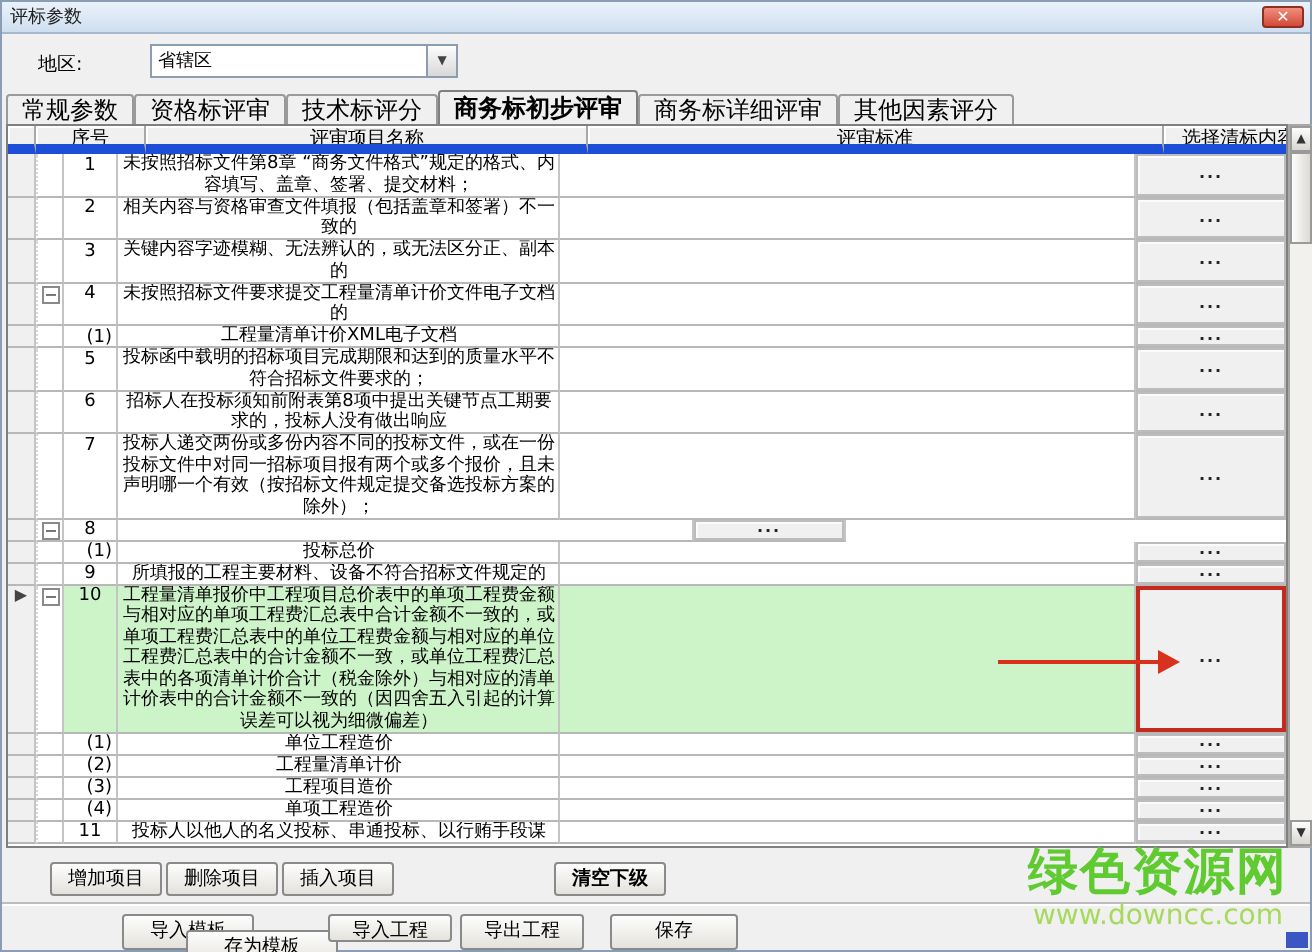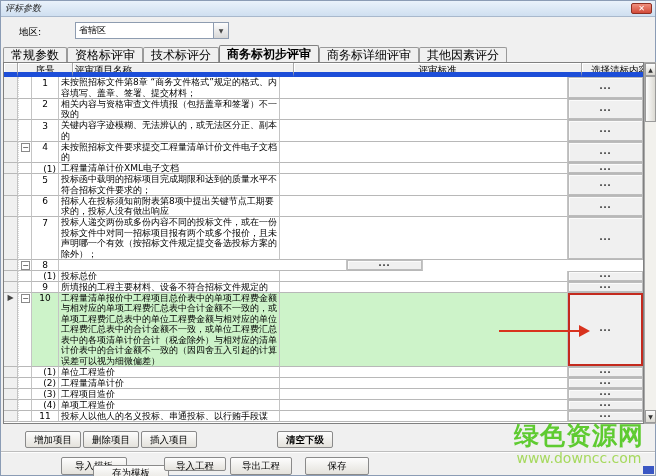--- a/index.html
+++ b/index.html
@@ -8,21 +8,21 @@
     font-family:"DejaVu Sans","Liberation Sans",sans-serif;
     font-size:9px; color:#000; background:#f0f0f0; position:relative;
     overflow:hidden;
   }
   #dialog { position:absolute; inset:0; border:1px solid #8b9cb5; background:#f0f0f0; }
 
   
   .titlebar { position:absolute; left:0; top:0; width:100%; height:16px;
     background:linear-gradient(#eaf2fb,#cfdff0); border-bottom:1px solid #a8b8cc;
     display:flex; align-items:center; padding:0 4px; }
-  .titlebar .title { font-size:9px; color:#222;font-style:italic; }
+  .titlebar .title { font-size:9px; color:#222; }
   .close-btn { position:absolute; right:3px; top:2px; width:21px; height:11px;
     background:linear-gradient(#f08f7d,#d24a39); border:1px solid #8e2f23; border-radius:2px;
     color:#fff; font-size:8px; line-height:9px; text-align:center; font-weight:bold; cursor:pointer; }
 
   
   .region-row { position:absolute; left:0; top:16px; width:100%; height:26px; }
   .region-label { position:absolute; left:18px; top:9px; font-size:9.5px; }
   .combo { position:absolute; left:74px; top:5px; width:154px; height:17px;
     background:#fff; border:1px solid #8e9cb0; display:flex; align-items:center; }
   .combo-value { flex:1; padding-left:3px; font-size:9px; }
@@ -42,21 +42,21 @@
     border:1px solid #808080; background:#fff; overflow:hidden; }
   .g-row { display:flex; width:100%; }
   .g-cell { border-right:1px solid #c4c4c4; border-bottom:1px solid #b8b8b8;
     overflow:hidden; line-height:10.5px; }
   .hdr .g-cell { background:#f0f0f0; border-right:1px solid #a8a8a8; border-bottom:5px solid #1d4ed8;
     box-shadow:inset 1px 1px 0 #fff; text-align:center; font-size:9.5px; line-height:13px; }
   .hdr { height:14px; }
   .c-sel  { width:14px; background:#f0f0f0; flex:none; text-align:center; color:#333; font-size:7px; }
   .c-tree { width:14px; flex:none; border-left:1px dotted #d8d8d8; position:relative; }
   .c-no   { width:27px; flex:none; text-align:center; padding-top:0.5px; }
-  .c-name { width:221px; flex:none; padding:0 1px 0 2px; }
+  .c-name { width:221px; flex:none; padding:0 1px 0 2px;text-align:center; }
   .c-std  { width:288px; flex:none; }
   .c-pick { width:76px; flex:none; background:#f0f0f0; display:flex; align-items:center; justify-content:center; }
   .hdr .c-no-h { width:55px; flex:none; }
   .pick-btn { width:100%; height:100%; background:#f0f0f0; border:1px solid #bcbcbc;
     box-shadow:inset 1px 1px 0 #fbfbfb; display:flex; align-items:center; justify-content:center;
     font-weight:bold; letter-spacing:1px; font-size:8px; color:#222; cursor:pointer; }
   .row-sel .c-pick { padding:0; }
   .row-sel .pick-btn { border:2px solid #c42a1e; box-shadow:none; }
   .hl { background:#cdf3c9 !important; }
   .collapse-box { position:absolute; left:2px; top:1px; width:9px; height:9px; background:#fff;
@@ -115,21 +115,21 @@
       <div class="tab">技术标评分</div>
       <div class="tab active">商务标初步评审</div>
       <div class="tab">商务标详细评审</div>
       <div class="tab">其他因素评分</div>
     </div>
 
   <div class="grid">
     <div class="g-row hdr">
       <div class="g-cell c-sel"></div>
       <div class="g-cell c-no-h">序号</div>
-      <div class="g-cell c-name" style="text-align:left;">评审项目名称</div>
+      <div class="g-cell c-name" style="text-align:center;">评审项目名称</div>
       <div class="g-cell c-std" style="text-align:center;">评审标准</div>
       <div class="g-cell c-pick" style="display:block;text-align:center;">选择清标内容</div>
     </div>
     <div id="grid-body">
         <div class="g-row" style="height: 21.5px;">
     <div class="g-cell c-sel"><span class="row-pointer"></span></div>
     <div class="g-cell c-tree"></div>
     <div class="g-cell c-no">1</div>
     <div class="g-cell c-name">未按照招标文件第8章 “商务文件格式”规定的格式、内容填写、盖章、签署、提交材料；</div>
     <div class="g-cell c-std"></div>

